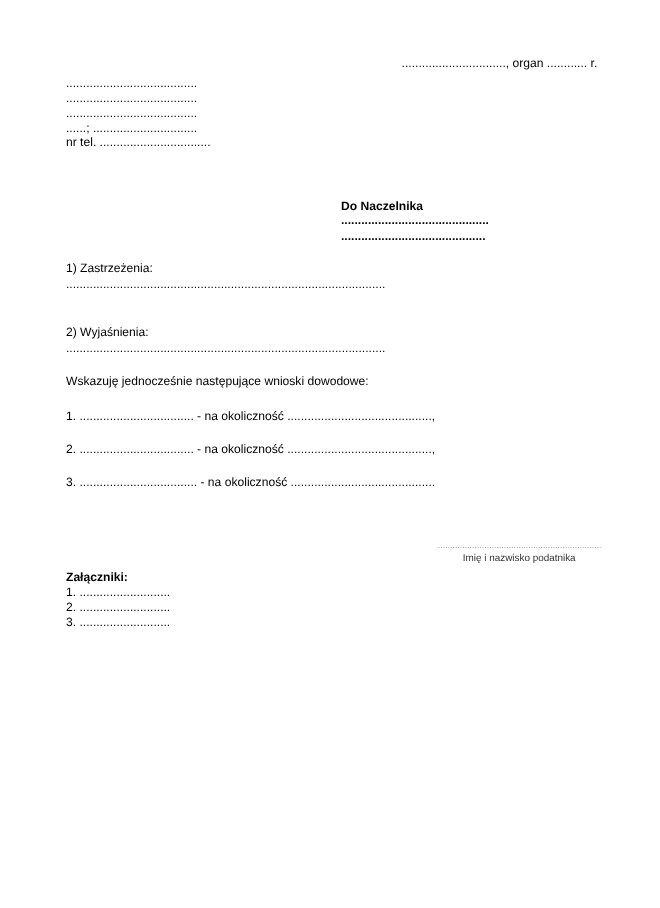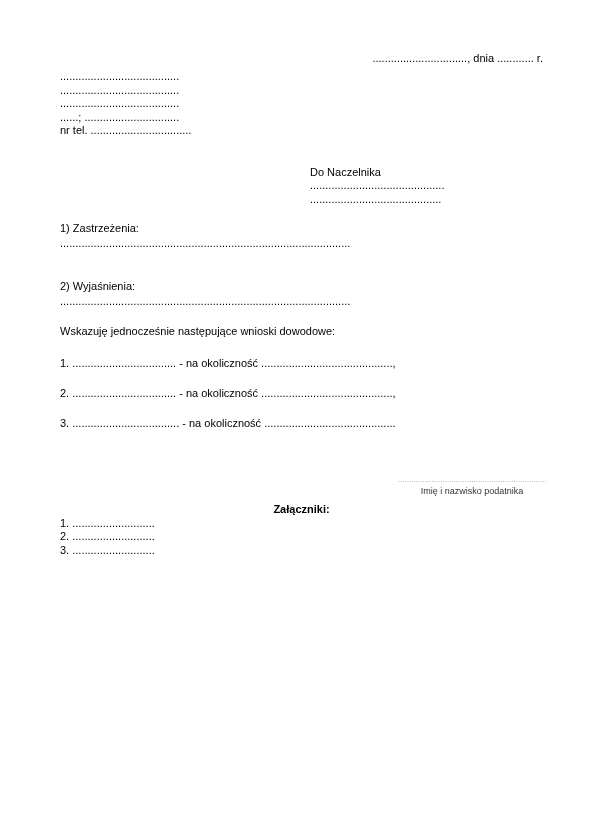--- a/index.html
+++ b/index.html
@@ -26,23 +26,24 @@
     text-align: right;
     line-height: 13px;
     white-space: nowrap;
   }
   .sender {
     margin-top: 5px;
     line-height: 13.5px;
   }
   .sender-line { white-space: nowrap; }
   .addressee {
-    margin-top: 28px;
+    margin-top: 44px;
     margin-left: 250px;
     line-height: 13.5px;
+    font-weight: bold;
   }
   .addressee-line { white-space: nowrap; }
   .doc-title {
     margin-top: 36px;
     text-align: center;
     font-weight: bold;
     font-size: 11.5px;
     line-height: 14px;
   }
   .intro {
@@ -97,30 +98,29 @@
     font-size: 9px;
     color: #333333;
     line-height: 12px;
   }
   .attachments {
     margin-top: 6px;
     line-height: 13.5px;
   }
   .attachments-label {
     font-weight: bold;
-    text-align: center;
   }
   .attachment-item { white-space: nowrap; }
 </style>
 </head>
 <body>
 
 <div class="page">
 
-  <div class="date-line">..............................., dnia ............ r.</div>
+  <div class="date-line">..............................., organ ............ r.</div>
 
   <div class="sender">
     <div class="sender-line">.......................................</div>
     <div class="sender-line">.......................................</div>
     <div class="sender-line">.......................................</div>
     <div class="sender-line">......; ...............................</div>
     <div class="sender-line">nr tel. .................................</div>
   </div>
 
   <div class="addressee">

